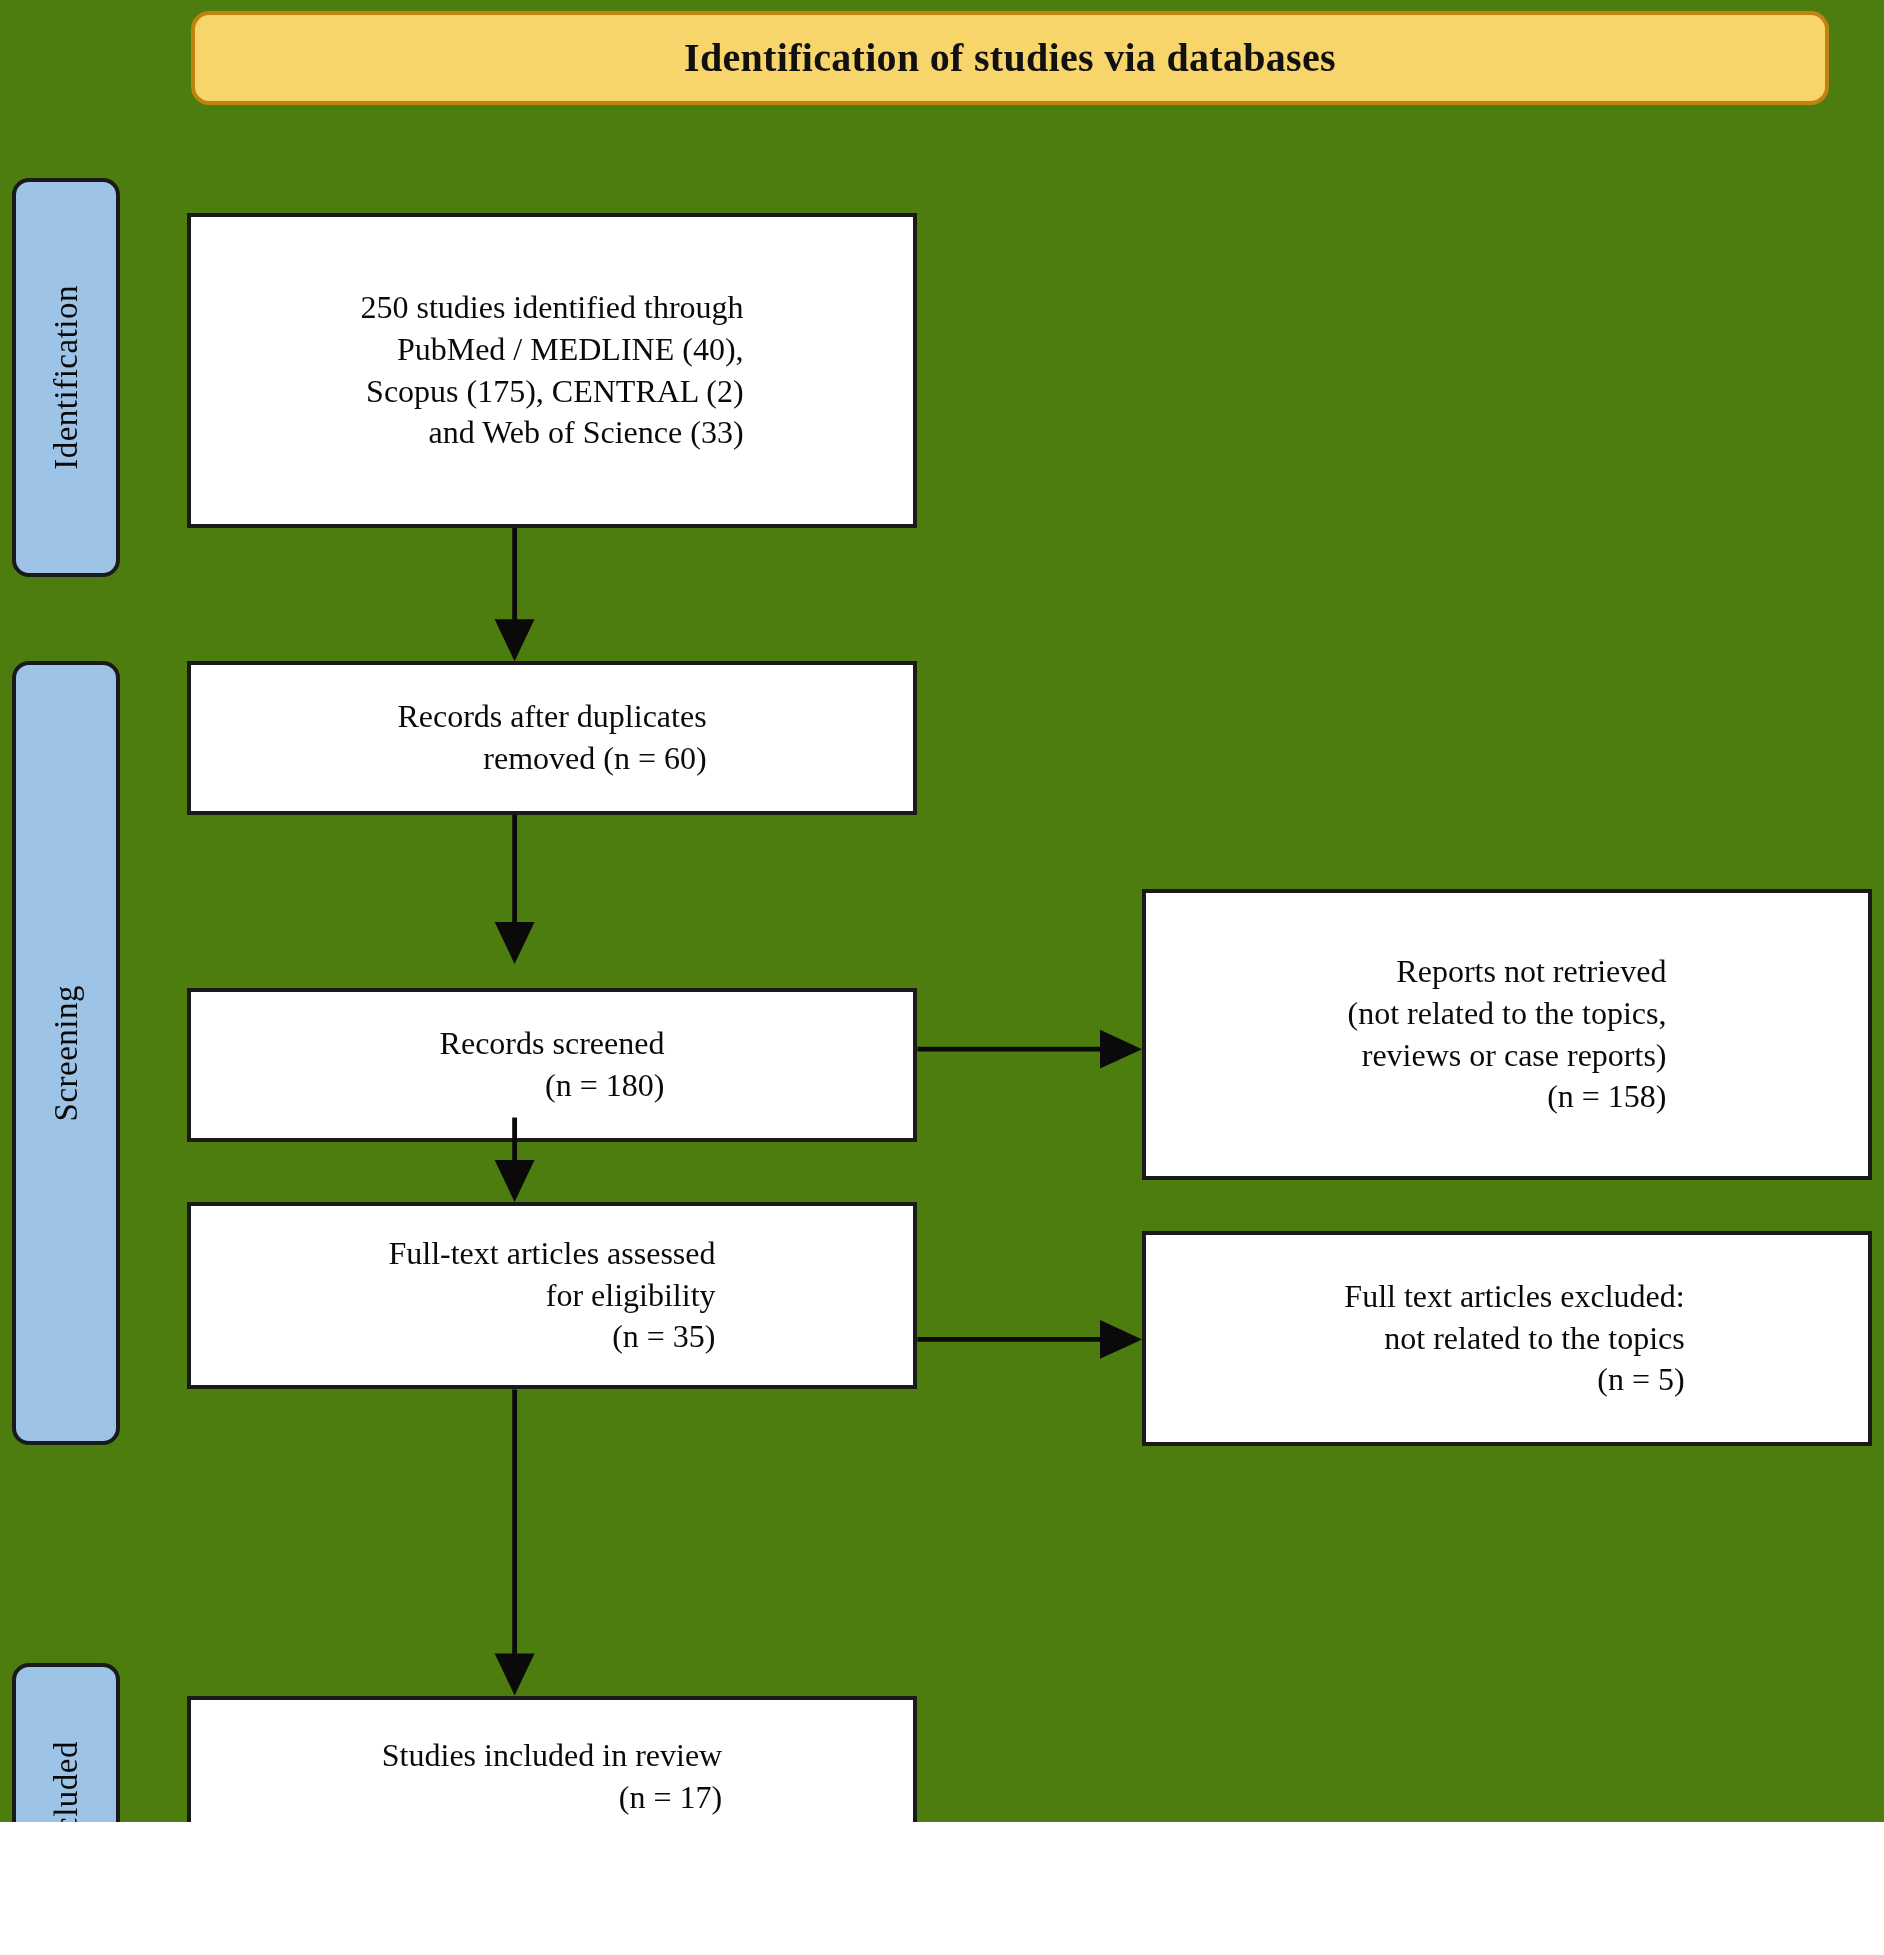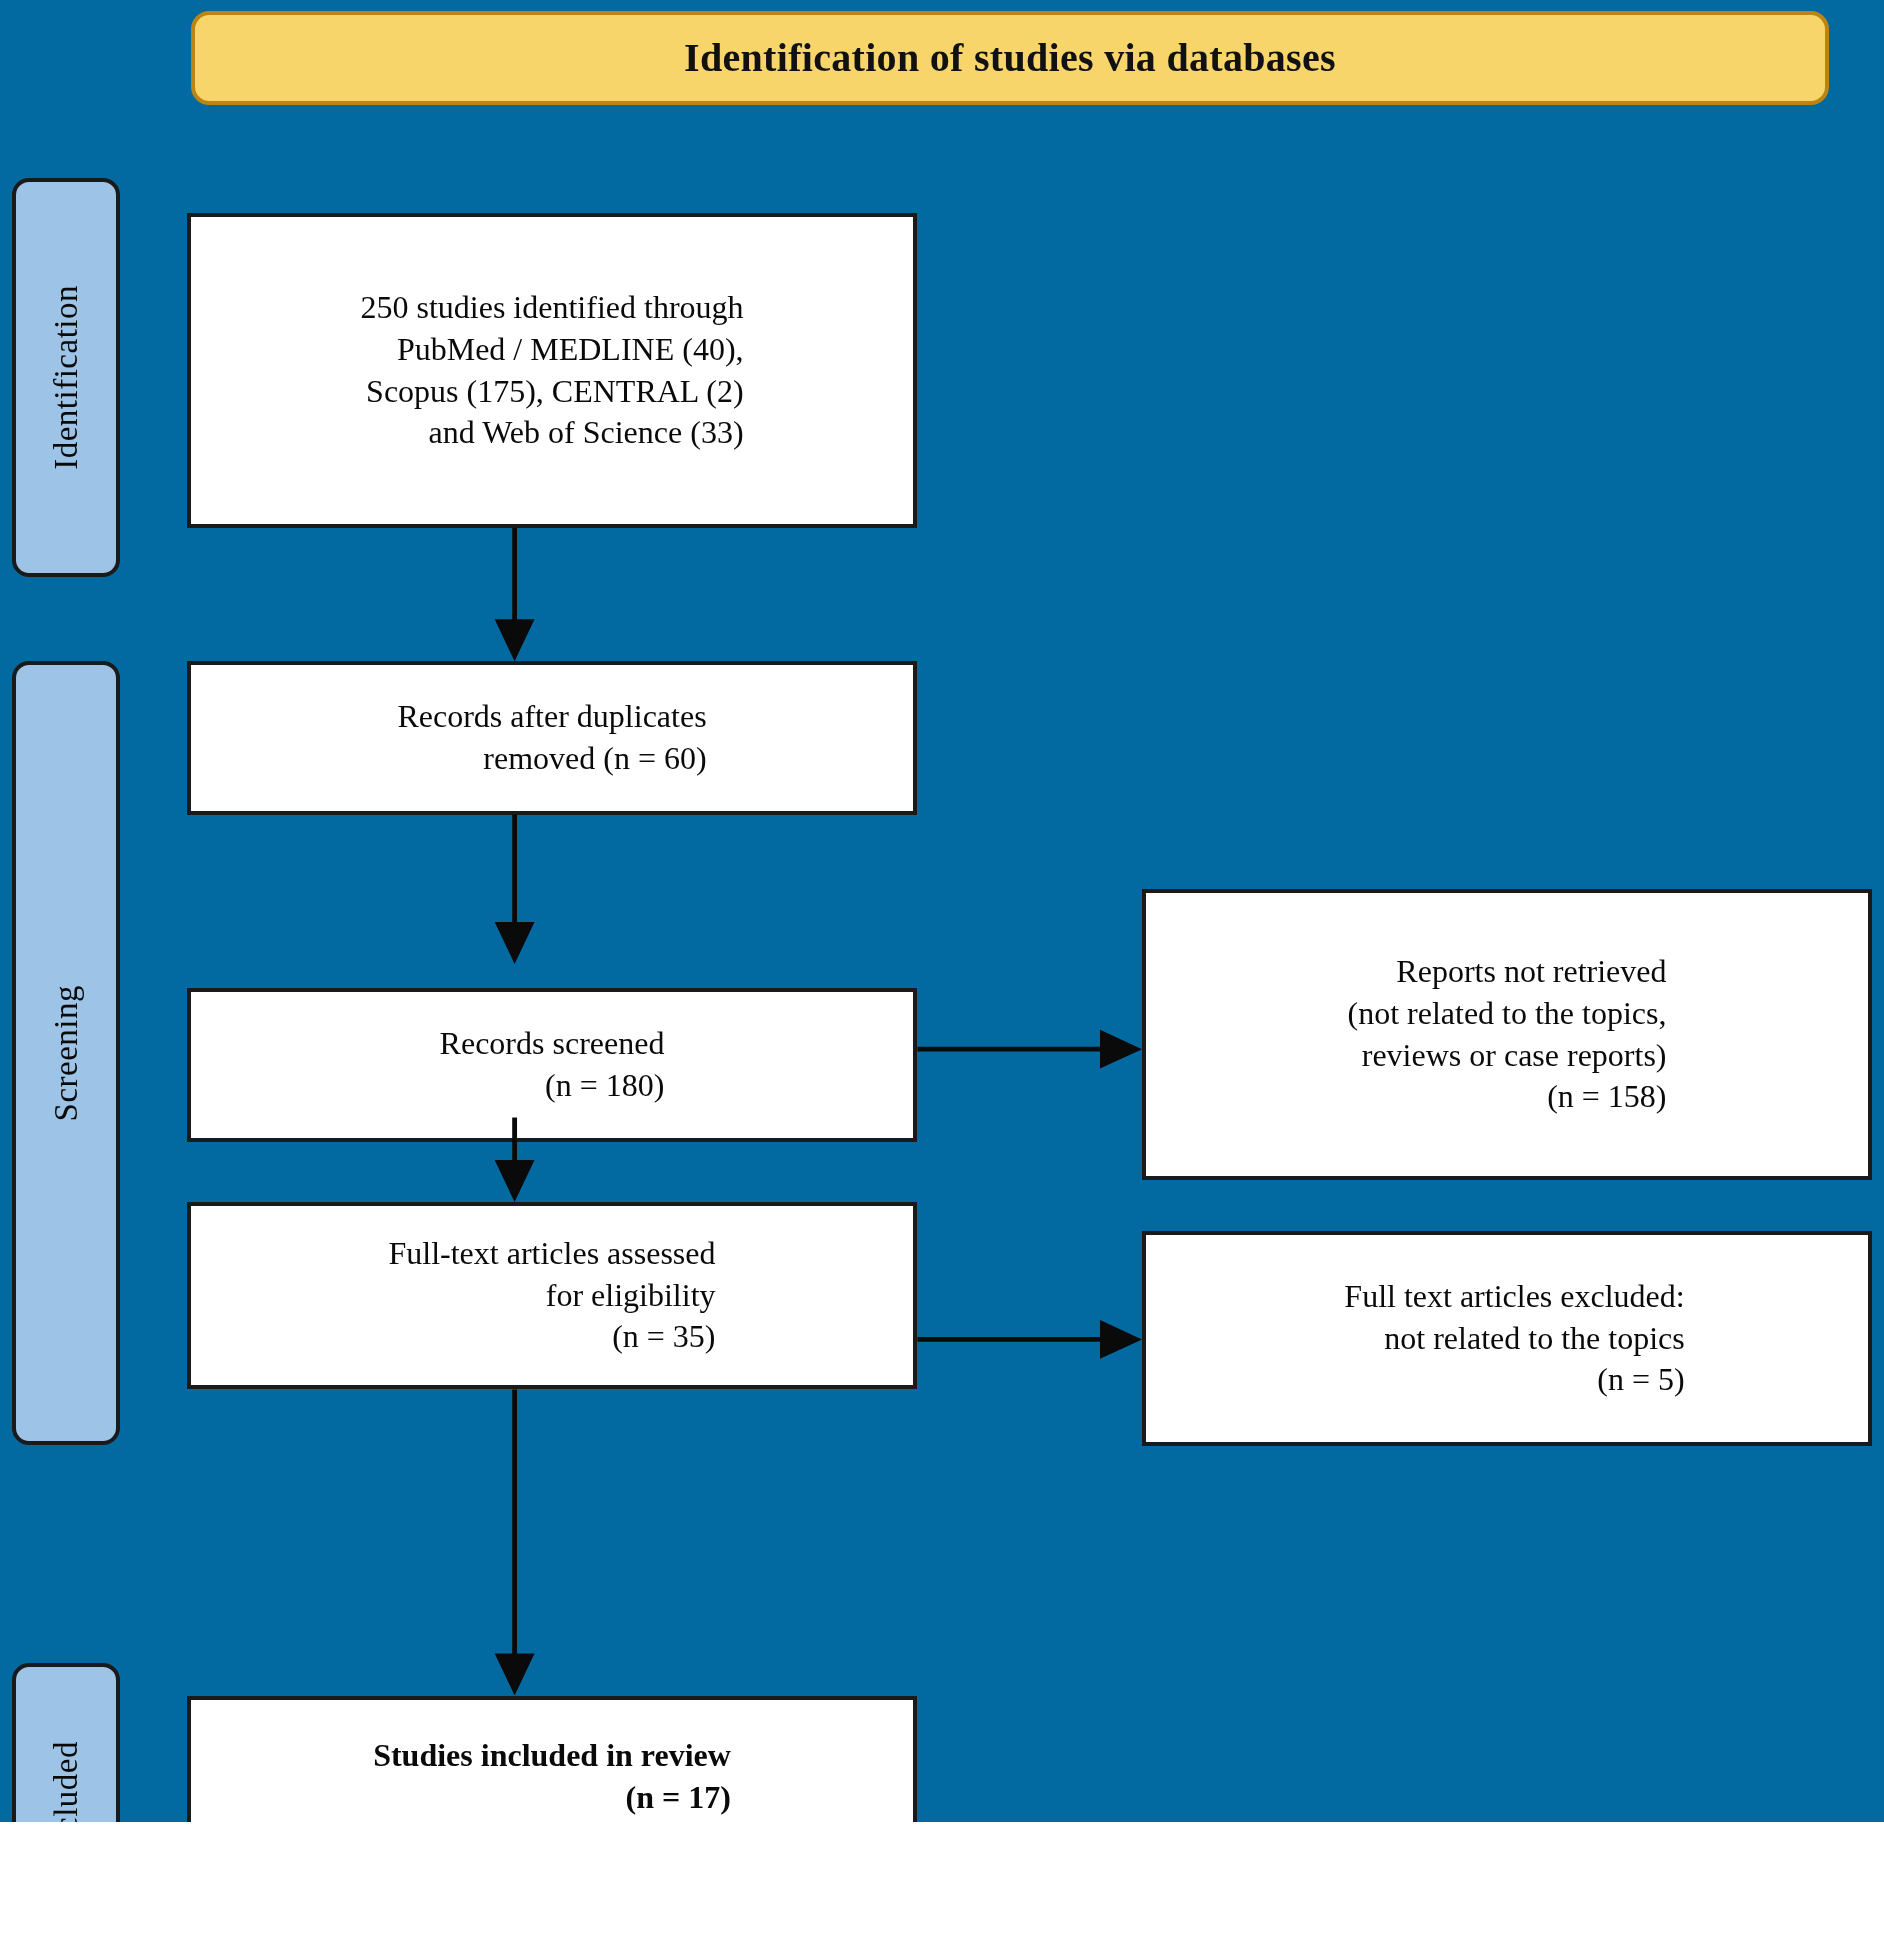--- a/index.html
+++ b/index.html
@@ -7,21 +7,21 @@
     padding: 0;
     background: #ffffff;
   }
   body {
     font-family: "Liberation Serif", "DejaVu Serif", serif;
   }
   #canvas {
     position: relative;
     width: 1885px;
     height: 1822px;
-    background: #0369a1;
+    background: #4d7c0f;
     overflow: hidden;
   }
 
   
   .banner {
     position: absolute;
     left: 191px;
     top: 10.8px;
     width: 1638px;
     height: 94px;
@@ -82,21 +82,21 @@
     line-height: 1.30;
     color: #0A0A0A;
     padding: 0 13px;
     white-space: pre-line;
   }
 
   .node-identified  { left: 187px;  top: 213px;  width: 730px; height: 315px; }
   .node-duplicates  { left: 187px;  top: 661px; width: 730px; height: 154px; }
   .node-screened    { left: 187px;  top: 988px; width: 730px; height: 154px; }
   .node-fulltext    { left: 187px;  top: 1202px; width: 730px; height: 187px; }
-  .node-included    { left: 187px;  top: 1696px; width: 730px; height: 161px; font-weight: bold; }
+  .node-included    { left: 187px;  top: 1696px; width: 730px; height: 161px; }
 
   .node-notretrieved { left: 1142px; top: 889px; width: 730px; height: 291px; }
   .node-excluded     { left: 1142px; top: 1231px; width: 730px; height: 215px; padding-left: 15px; }
 
   
   .conn {
     position: absolute;
     pointer-events: none;
   }
   .conn svg { display: block; overflow: visible; }

